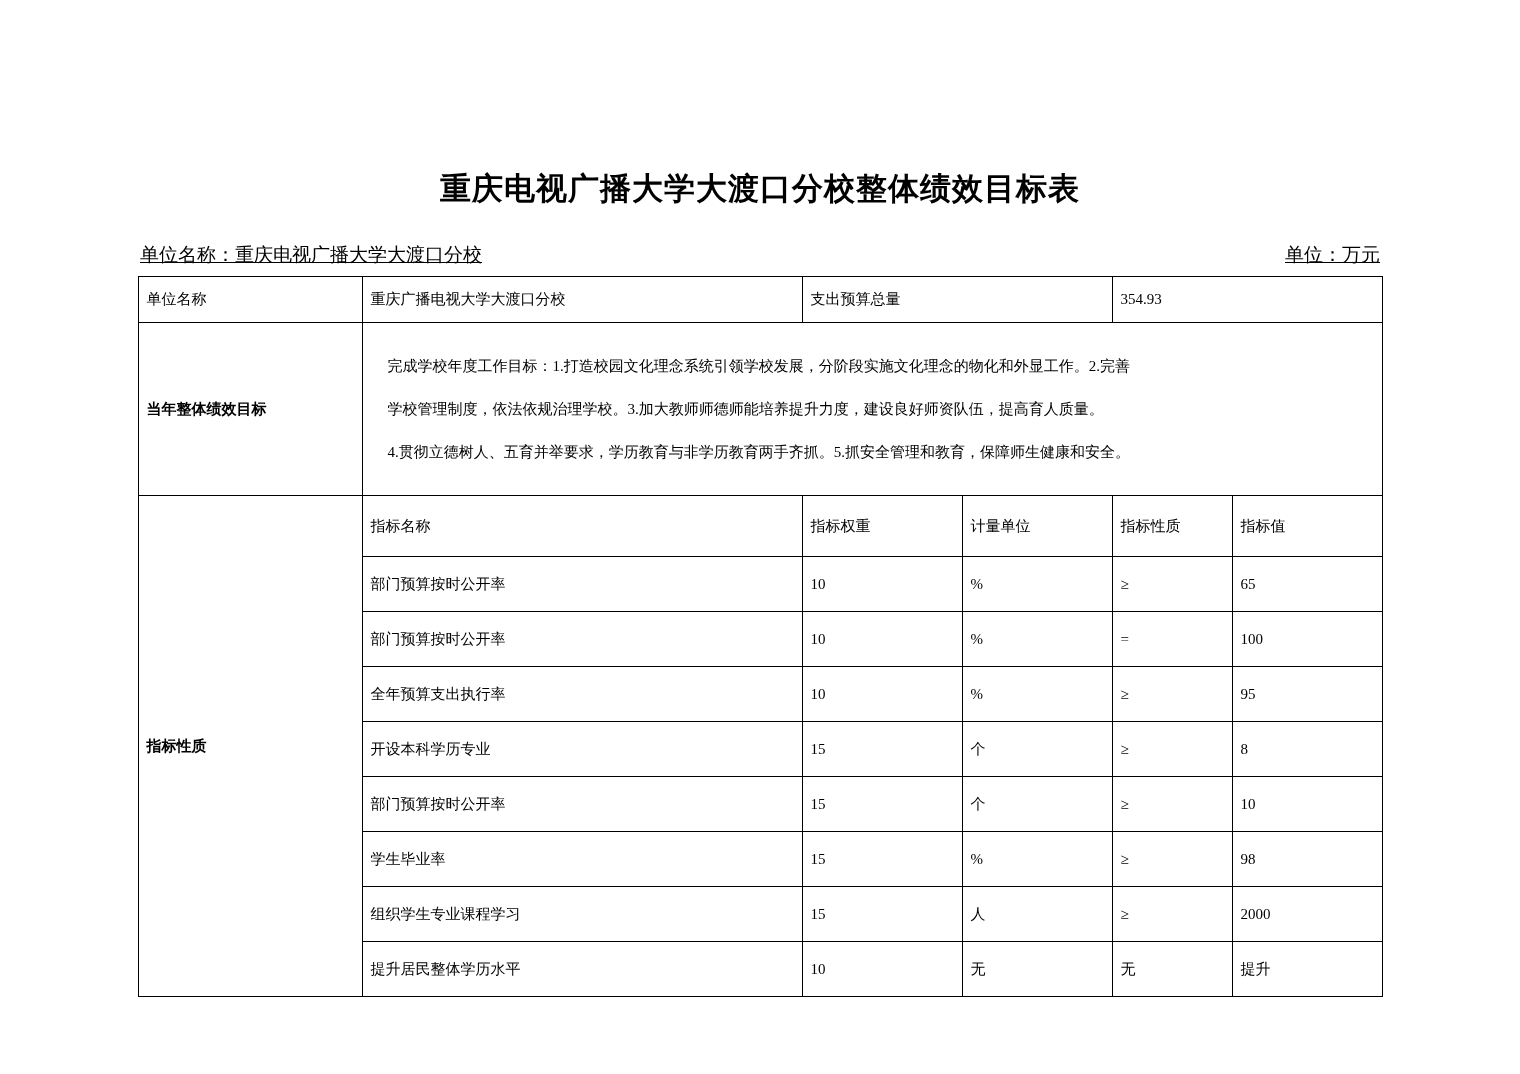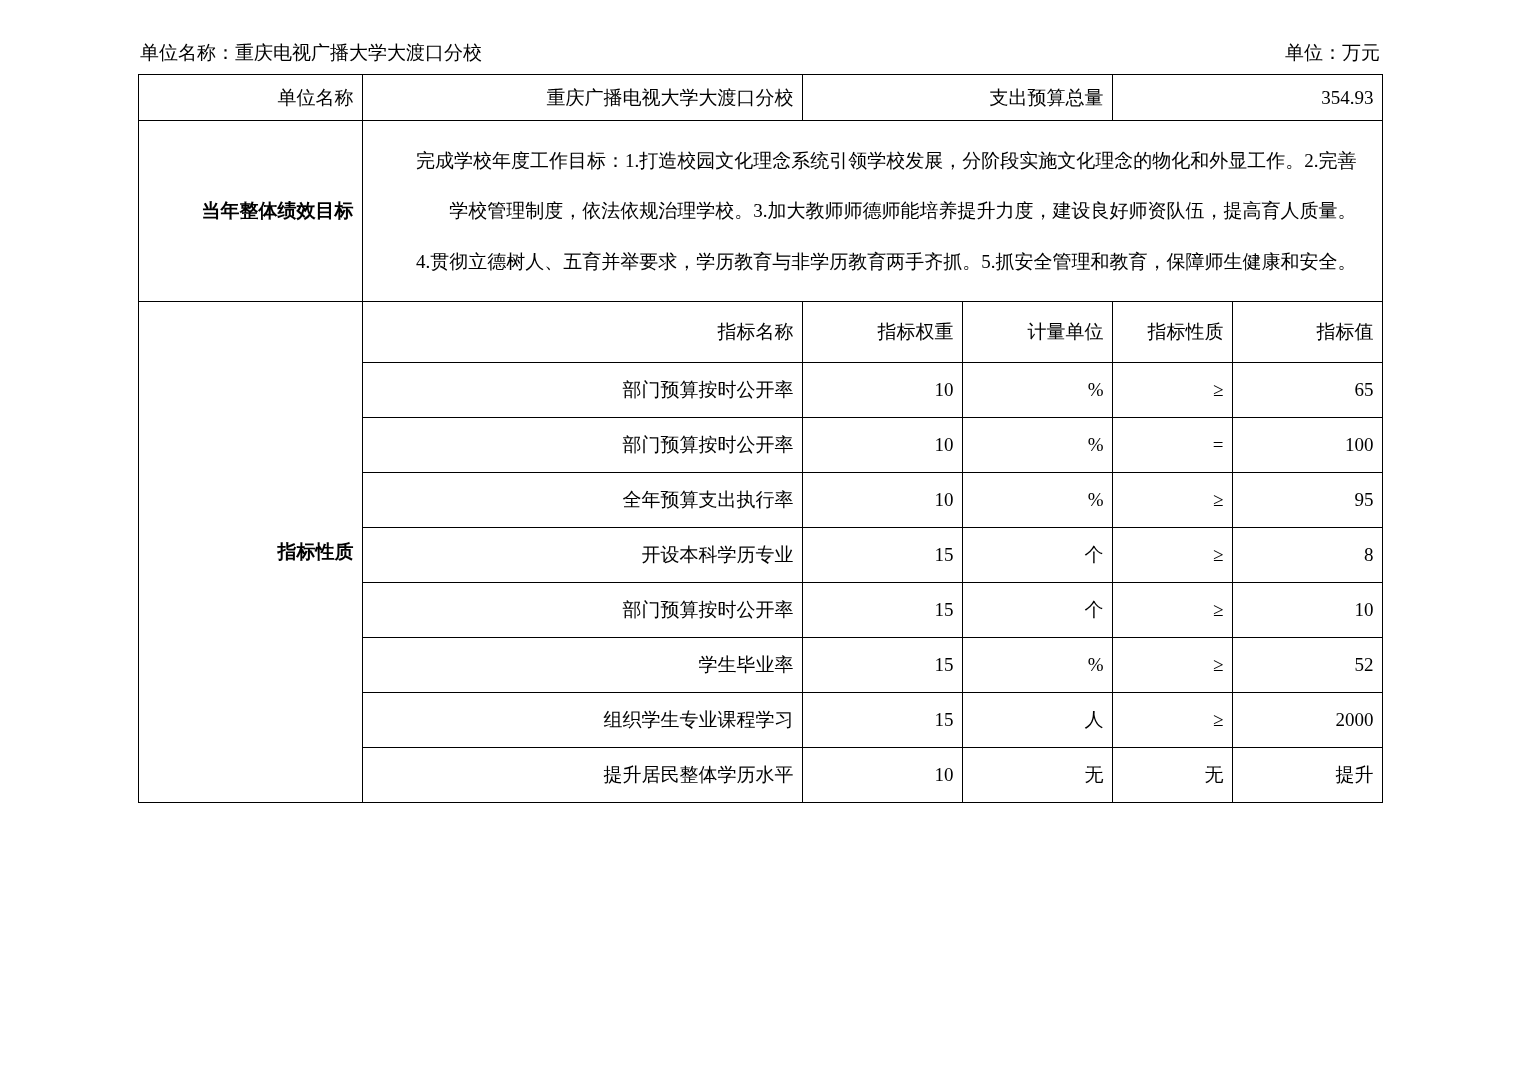--- a/index.html
+++ b/index.html
@@ -27,41 +27,42 @@
     font-weight: bold;
     letter-spacing: 1px;
     margin-top: 168px;
     font-family: "Liberation Serif", "DejaVu Serif", serif;
   }
   .meta-row {
     display: flex;
     justify-content: space-between;
     align-items: flex-start;
     width: 1240px;
-    margin: 40px auto 0 auto;
-    font-size: 19px;
+    margin: 32px auto 0 auto;
+    font-size: 19px;
+    text-decoration: underline;
   }
   .meta-left {
     white-space: nowrap;
   }
   .meta-right {
     white-space: nowrap;
   }
   table.main {
     border-collapse: collapse;
     width: 1232px;
     margin: 8px auto 0 auto;
     table-layout: fixed;
   }
   table.main td {
     border: 1px solid #000000;
-    font-size: 19px;
+    font-size: 15px;
     padding: 6px 8px;
     vertical-align: middle;
-    text-align: right;
+    text-align: left;
   }
   td.cell-left {
     text-align: left;
     padding-left: 14px;
   }
   .row-h1 { height: 46px; }
   .goal-cell {
     text-align: left;
     line-height: 1.75;
     padding: 14px 18px 14px 14px;
@@ -88,20 +89,21 @@
   }
   .ge {
     font-size: 19px;
   }
 </style>
 </head>
 <body>
 
 <div class="page">
 
+  <div class="doc-title">重庆电视广播大学大渡口分校整体绩效目标表</div>
 
   <div class="meta-row">
     <div class="meta-left">单位名称：重庆电视广播大学大渡口分校</div>
     <div class="meta-right">单位：万元</div>
   </div>
 
   <table class="main">
     <colgroup>
       <col style="width:224px">
       <col style="width:310px">
@@ -175,21 +177,21 @@
         <td>个</td>
         <td class="ge">≥</td>
         <td>10</td>
       </tr>
 
       <tr class="idx-row">
         <td colspan="2" class="idx-name">学生毕业率</td>
         <td>15</td>
         <td>%</td>
         <td class="ge">≥</td>
-        <td>52</td>
+        <td>98</td>
       </tr>
 
       <tr class="idx-row">
         <td colspan="2" class="idx-name">组织学生专业课程学习</td>
         <td>15</td>
         <td>人</td>
         <td class="ge">≥</td>
         <td>2000</td>
       </tr>
 

